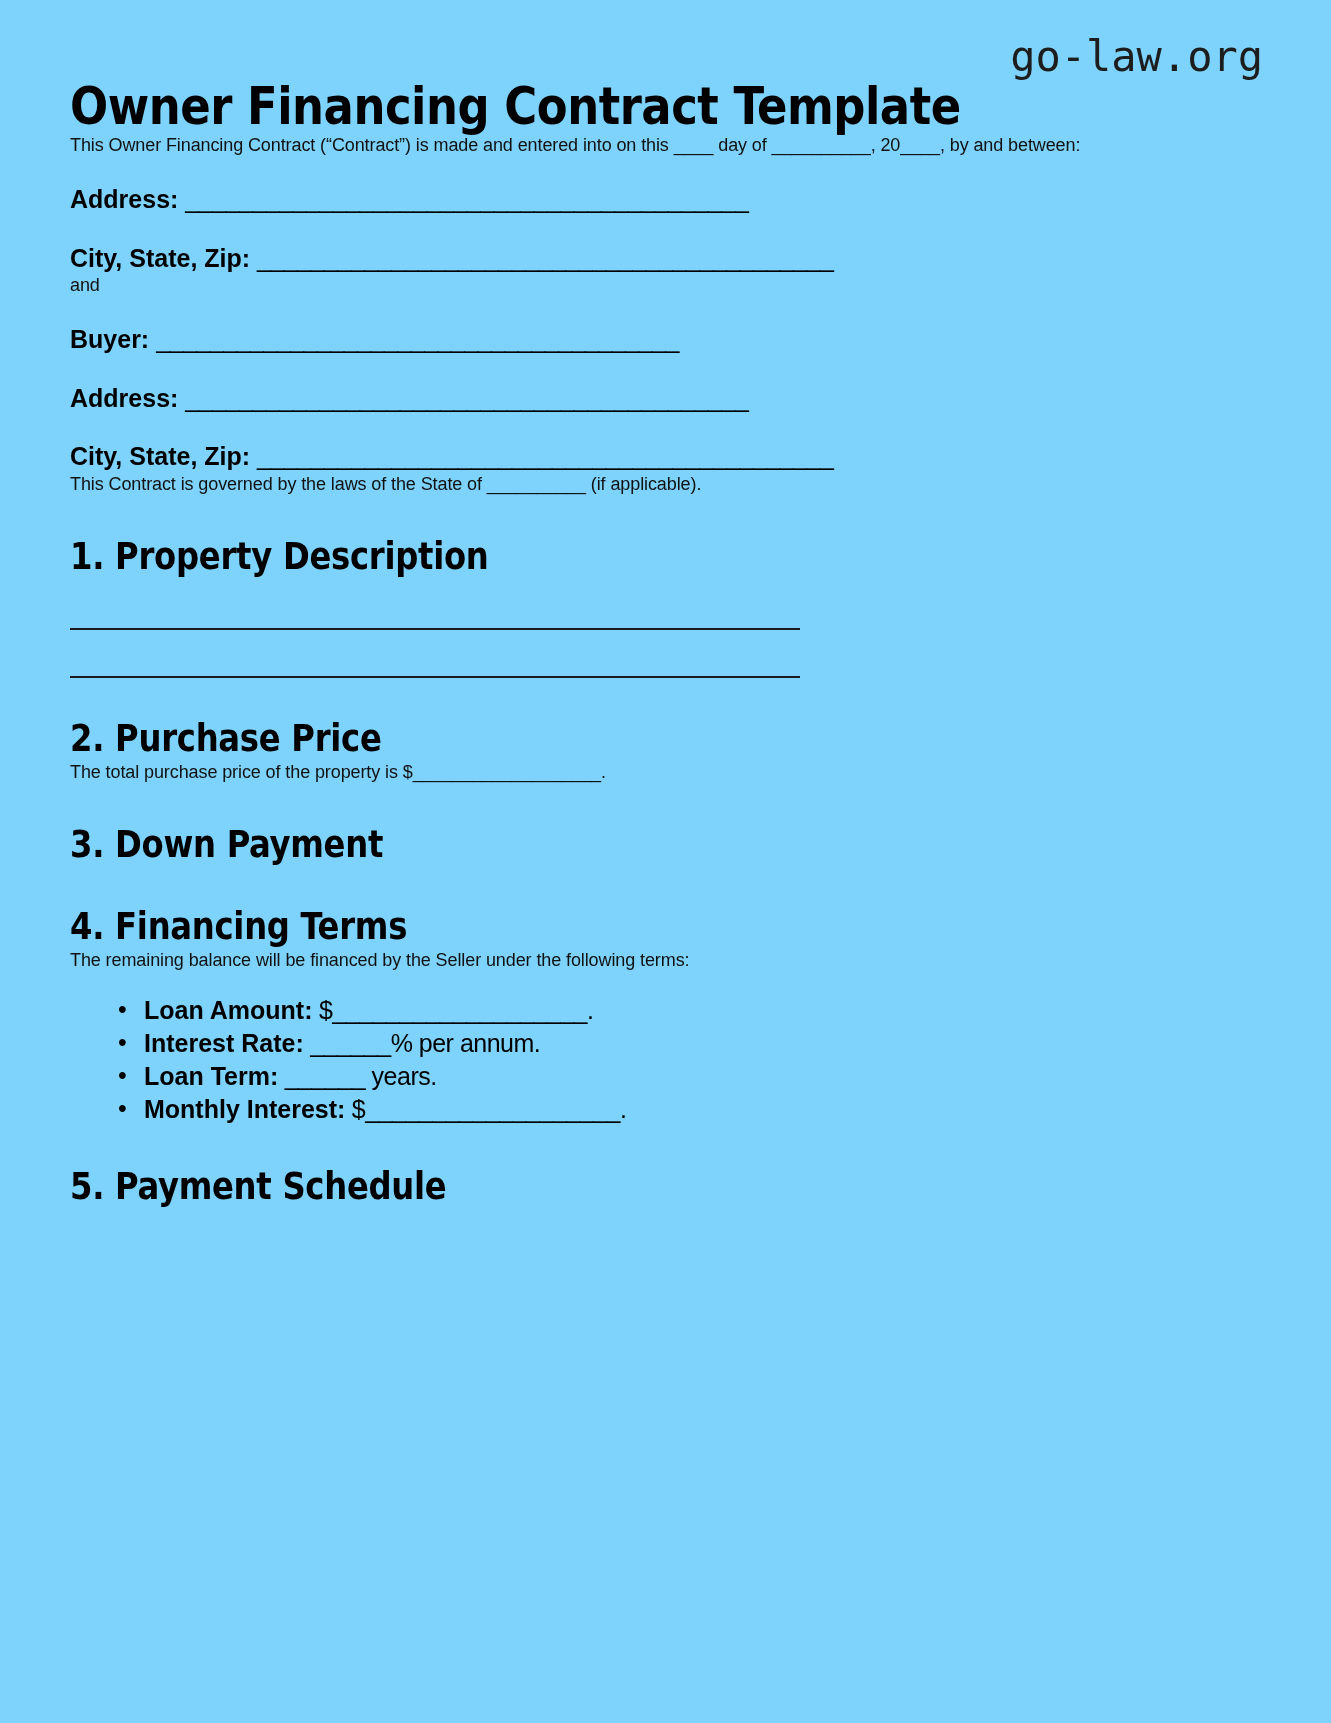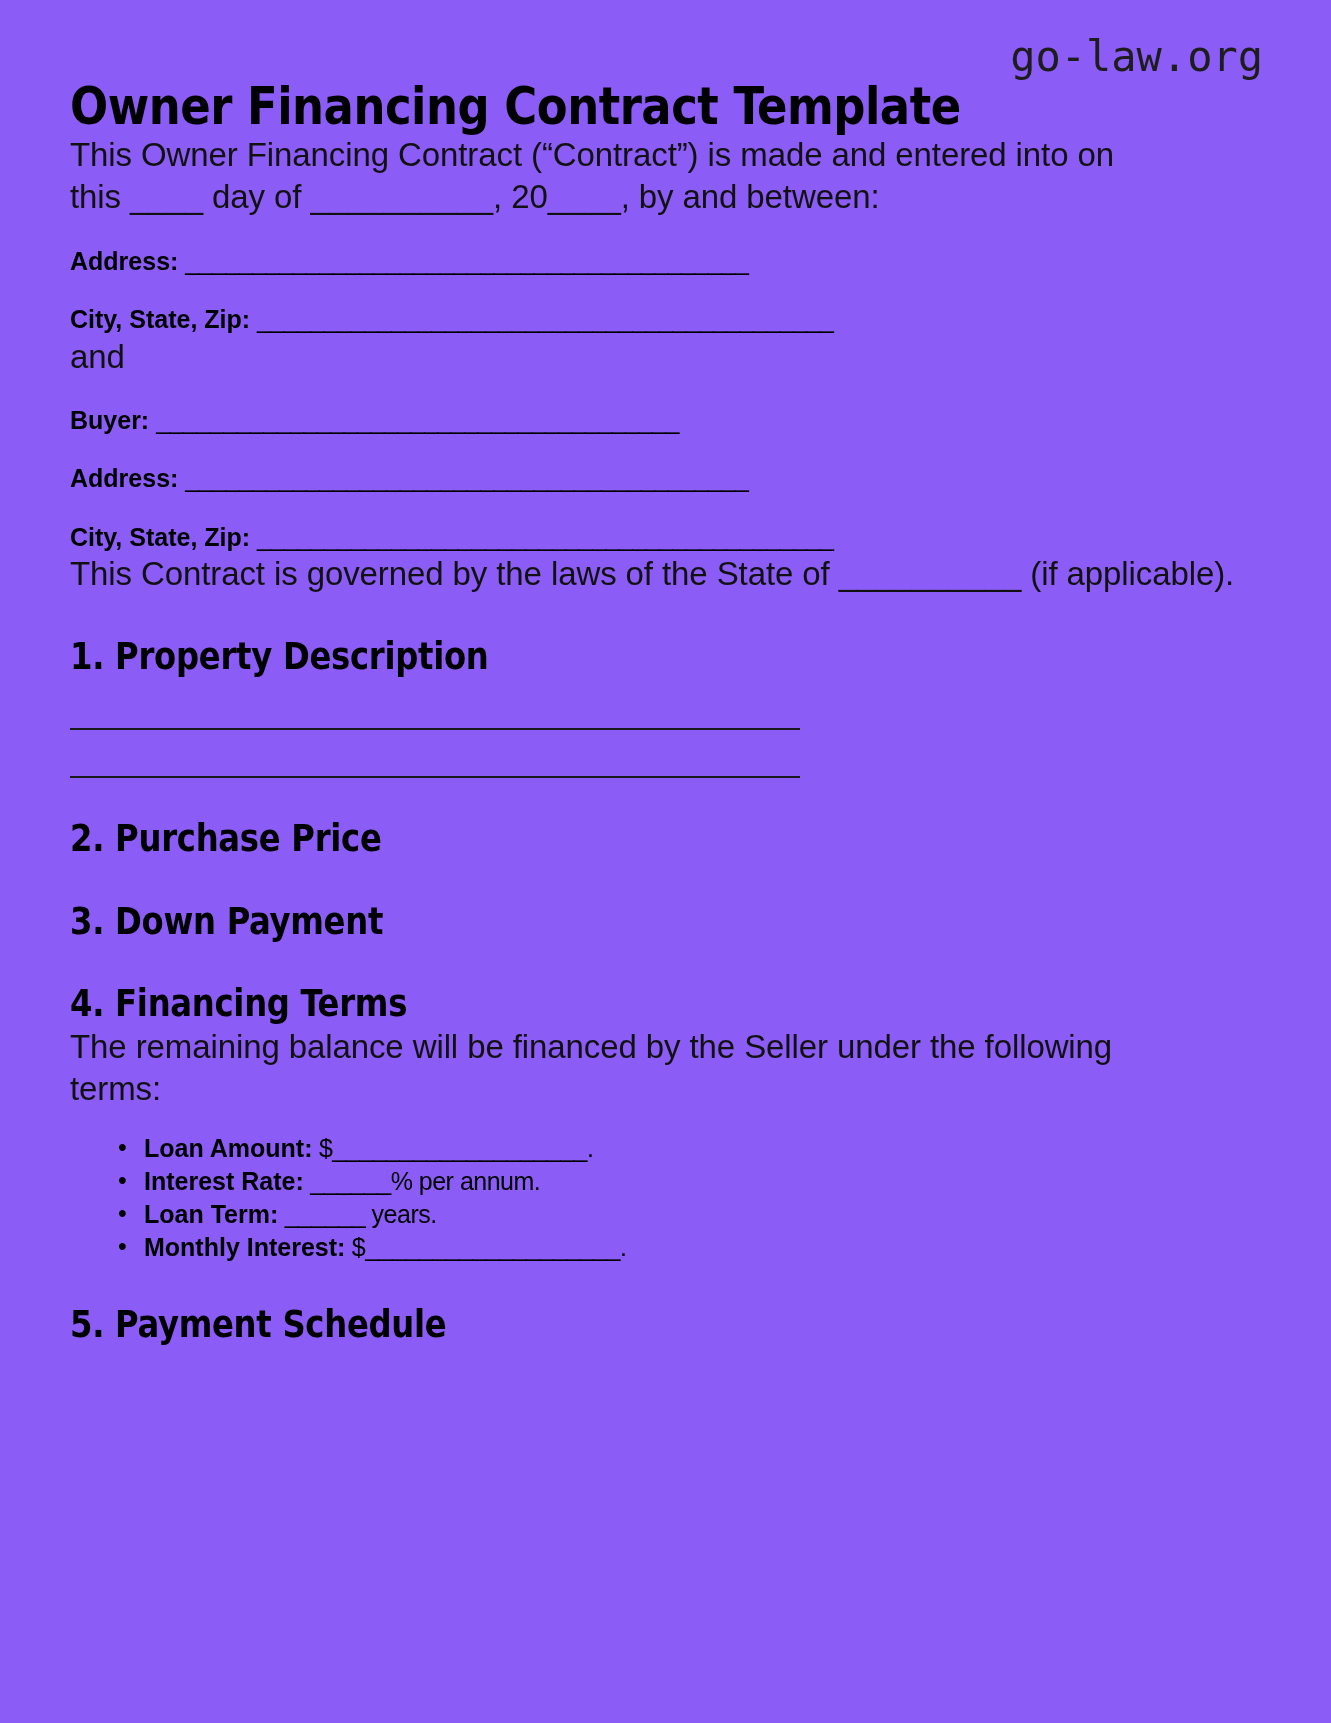--- a/index.html
+++ b/index.html
@@ -14,21 +14,21 @@
     color: #000000;
     overflow: hidden;
     position: relative;
   }
   .page {
     position: relative;
     width: 1331px;
     height: 1723px;
     box-sizing: border-box;
     padding: 0 70px 0 70px;
-    background: #8b5cf6;
+    background: #7dd3fc;
   }
   .brand {
     position: absolute;
     top: 36px;
     right: 68px;
     font-family: "DejaVu Sans Mono", "Liberation Mono", monospace;
     font-size: 42px;
     letter-spacing: 0px;
     color: #1d1d1d;
     line-height: 1;
@@ -41,21 +41,21 @@
     font-weight: bold;
     letter-spacing: -0.5px;
     line-height: 1.08;
     color: #000;
     font-family: "DejaVu Sans Condensed", "Liberation Sans Narrow", "Liberation Sans", sans-serif;
     transform: scaleX(0.96);
     transform-origin: left center;
   }
   p.body-text {
     margin: 0;
-    font-size: 33px;
+    font-size: 18px;
     line-height: 1.28;
     color: #111;
     letter-spacing: -0.1px;
   }
   .intro {
     margin-top: 34px;
     max-width: 1085px;
   }
   .field-row {
     margin-top: 26px;
@@ -161,20 +161,21 @@
     <span class="blank">___________________________________________</span>
   </div>
 
   <p class="body-text gov-row">This Contract is governed by the laws of the State of __________ (if applicable).</p>
 
   <h2 class="section-title">1. Property Description</h2>
   <div class="rule-line first"></div>
   <div class="rule-line second"></div>
 
   <h2 class="section-title">2. Purchase Price</h2>
+  <p class="body-text section-body">The total purchase price of the property is $___________________.</p>
 
   <h2 class="section-title">3. Down Payment</h2>
 
   <h2 class="section-title">4. Financing Terms</h2>
   <p class="body-text section-body">The remaining balance will be financed by the Seller under the following terms:</p>
 
   <ul class="terms">
     <li>
       <span class="term-label">Loan Amount:</span><span class="blank"> $___________________.</span>
     </li>

